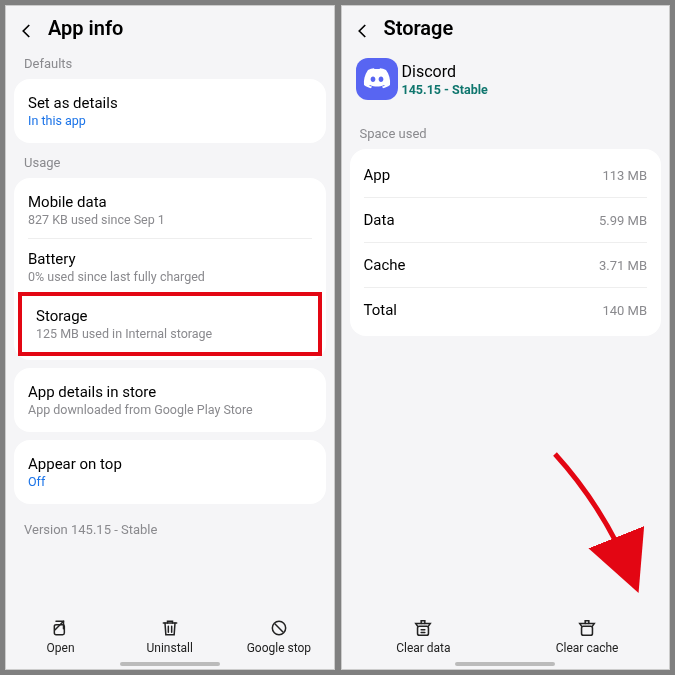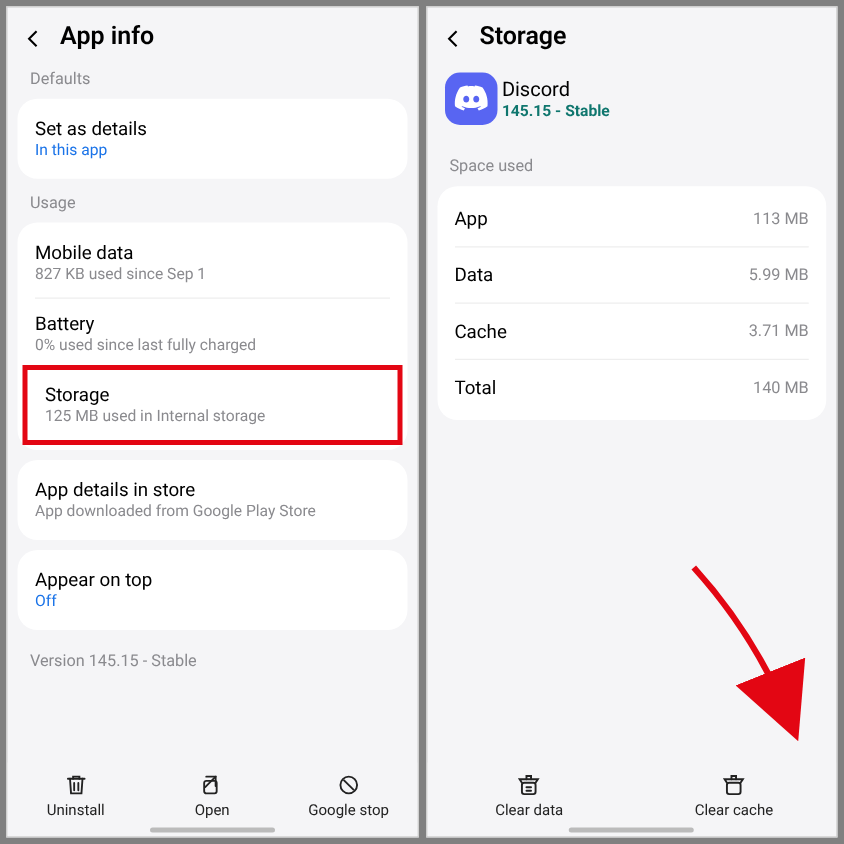--- a/index.html
+++ b/index.html
@@ -86,37 +86,37 @@
       <div class="row-sub blue">Off</div>
     </div>
   </div>
 
   <div class="version">Version 145.15 - Stable</div>
 
   <div class="bottom-bar">
     <div class="bottom-btn">
       <span class="icon">
         <svg width="20" height="20" viewBox="0 0 24 24" fill="none" stroke="#222" stroke-width="1.8" stroke-linecap="round">
+            <path d="M6 4h9v9"></path>
+            <path d="M15 4 L5 14"></path>
+            <rect x="4" y="8" width="12" height="12" rx="2"></rect>
+          </svg>
+      </span>
+      <span class="lbl">Open</span>
+    </div>
+    <div class="bottom-btn">
+      <span class="icon">
+        <svg width="20" height="20" viewBox="0 0 24 24" fill="none" stroke="#222" stroke-width="1.8" stroke-linecap="round">
             <path d="M4 6h16"></path>
             <path d="M9 6V4h6v2"></path>
             <path d="M6 6l1 14h10l1-14"></path>
             <path d="M10 10v7M14 10v7"></path>
           </svg>
       </span>
       <span class="lbl">Uninstall</span>
-    </div>
-    <div class="bottom-btn">
-      <span class="icon">
-        <svg width="20" height="20" viewBox="0 0 24 24" fill="none" stroke="#222" stroke-width="1.8" stroke-linecap="round">
-            <path d="M6 4h9v9"></path>
-            <path d="M15 4 L5 14"></path>
-            <rect x="4" y="8" width="12" height="12" rx="2"></rect>
-          </svg>
-      </span>
-      <span class="lbl">Open</span>
     </div>
     <div class="bottom-btn">
       <span class="icon">
         <svg width="20" height="20" viewBox="0 0 24 24" fill="none" stroke="#222" stroke-width="1.8">
             <circle cx="12" cy="12" r="8"></circle>
             <path d="M7 7l10 10"></path>
           </svg>
       </span>
       <span class="lbl">Google stop</span>
     </div>

